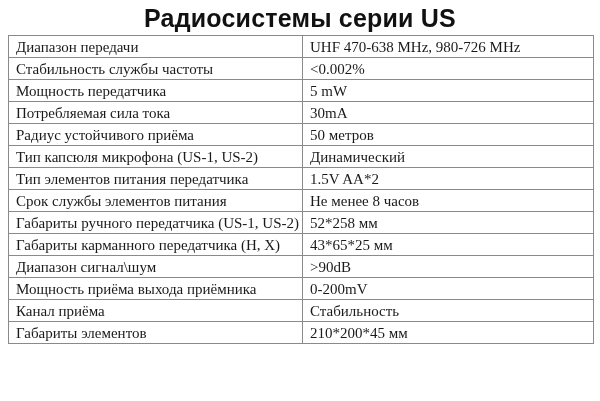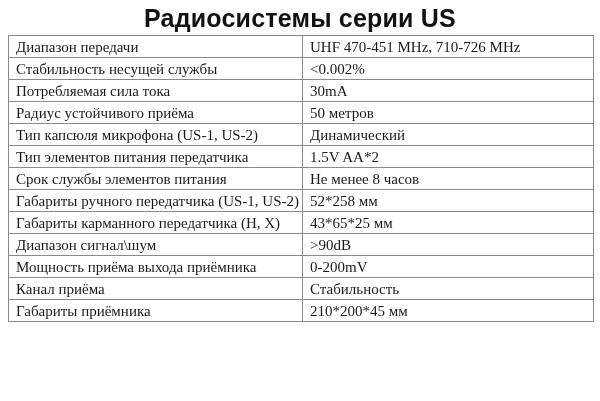--- a/index.html
+++ b/index.html
@@ -58,25 +58,29 @@
   <div class="title">Радиосистемы серии US</div>
 
   <table class="specs">
     <colgroup>
       <col class="c-label">
       <col class="c-value">
     </colgroup>
     <tbody>
       <tr>
         <td>Диапазон передачи</td>
-        <td>UHF 470-451 MHz, 710-726 MHz</td>
+        <td>UHF 470-638 MHz, 980-726 MHz</td>
       </tr>
       <tr>
-        <td>Стабильность несущей службы</td>
+        <td>Стабильность службы частоты</td>
         <td>&lt;0.002%</td>
+      </tr>
+      <tr>
+        <td>Мощность передатчика</td>
+        <td>5 mW</td>
       </tr>
       <tr>
         <td>Потребляемая сила тока</td>
         <td>30mA</td>
       </tr>
       <tr>
         <td>Радиус устойчивого приёма</td>
         <td>50 метров</td>
       </tr>
       <tr>
@@ -105,19 +109,19 @@
       </tr>
       <tr>
         <td>Мощность приёма выхода приёмника</td>
         <td>0-200mV</td>
       </tr>
       <tr>
         <td>Канал приёма</td>
         <td>Стабильность</td>
       </tr>
       <tr>
-        <td>Габариты приёмника</td>
+        <td>Габариты элементов</td>
         <td>210*200*45 мм</td>
       </tr>
     </tbody>
   </table>
 
 </div>
 
 </body></html>

